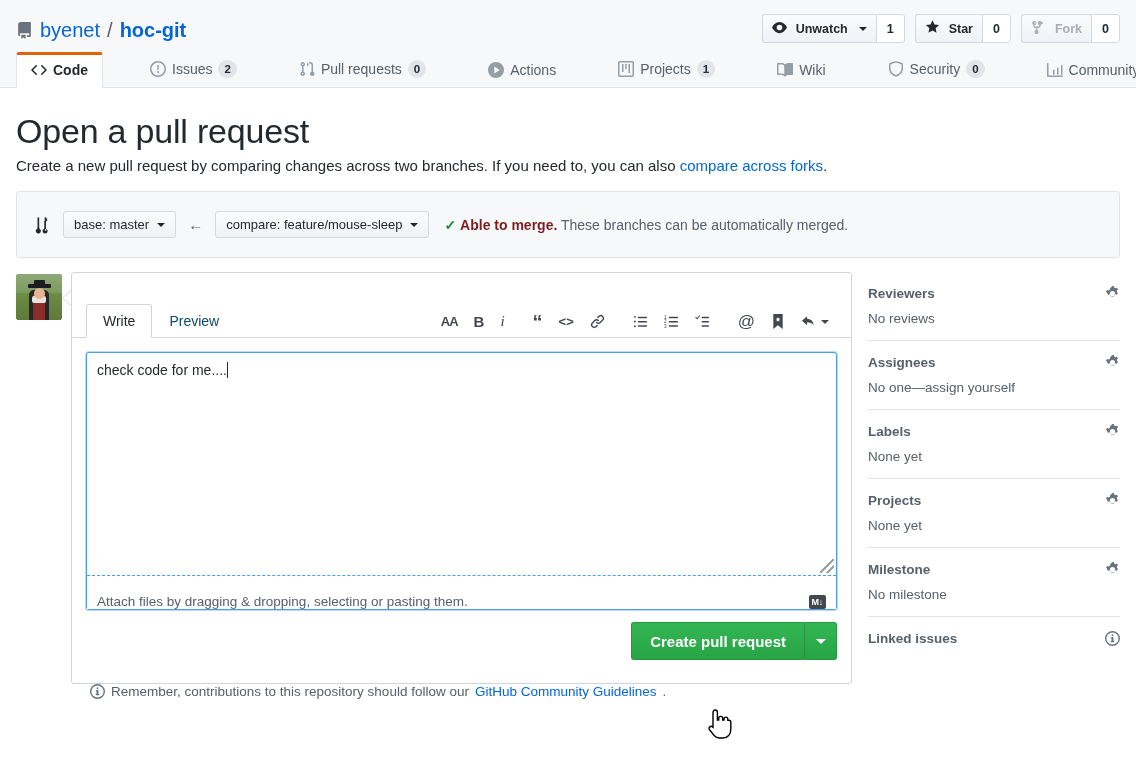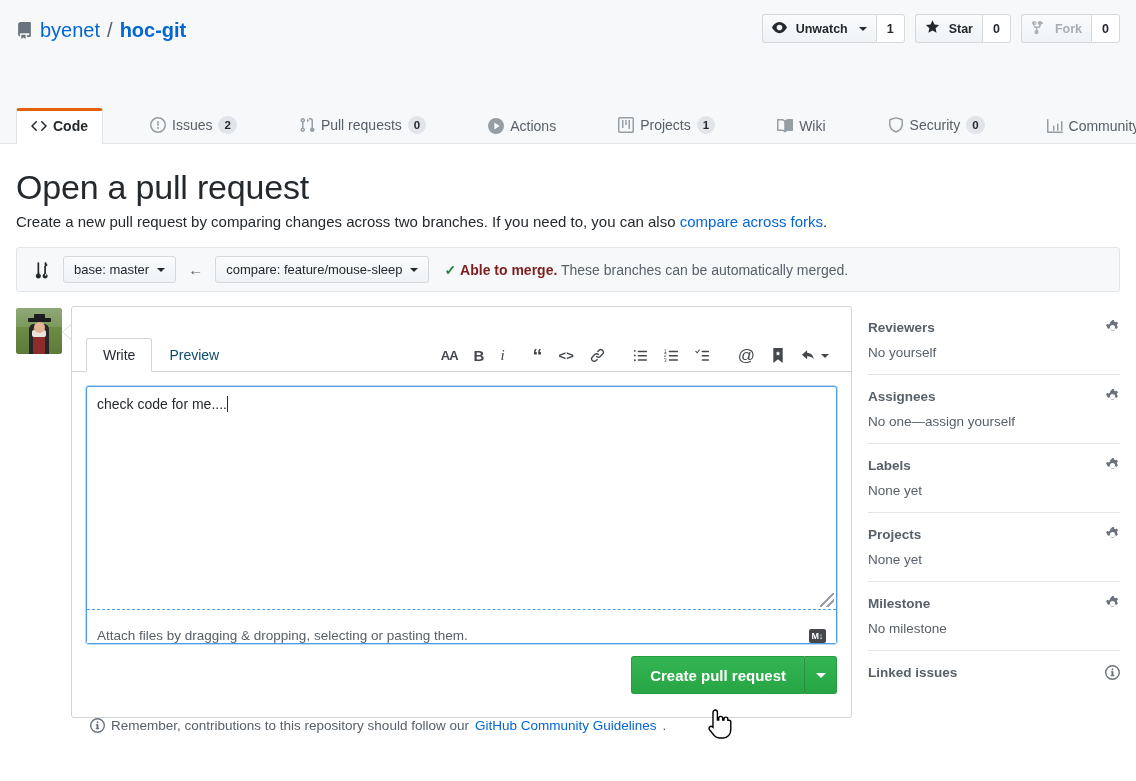--- a/index.html
+++ b/index.html
@@ -12,21 +12,21 @@
     font-size: 14px;
     color: #24292e;
     overflow: hidden;
     position: relative;
   }
 
   
   .repo-header {
     background: #f6f8fa;
     border-bottom: 1px solid #e1e4e8;
-    height: 144px;
+    height: 88px;
     position: relative;
     padding: 0 16px;
   }
   .repo-title {
     display: flex;
     align-items: center;
     gap: 7px;
     padding-top: 18px;
     font-size: 20px;
     line-height: 1.2;
@@ -133,21 +133,21 @@
     letter-spacing: -0.2px;
   }
   .page-sub { font-size: 15px; color: #24292e; margin-bottom: 17px; }
   .page-sub a { color: #0366d6; text-decoration: none; }
 
   
   .compare-bar {
     background: #f6f8fa;
     border: 1px solid #e1e4e8;
     border-radius: 3px;
-    height: 45px;
+    height: 67px;
     display: flex;
     align-items: center;
     padding: 0 16px;
     gap: 12px;
     margin-bottom: 14px;
   }
   .compare-icon { color: #24292e; display: flex; }
   .branch-select {
     display: flex;
     align-items: center;
@@ -680,21 +680,21 @@
 
       <div class="side-sec">
         <div class="side-head">
           <span>Reviewers</span>
           <span class="gear">
             <svg width="15" height="15" viewBox="0 0 16 16" fill="currentColor">
                 <path d="M8 0a8.2 8.2 0 011.2.09c.26.04.46.24.5.5l.19 1.2c.43.16.83.39 1.2.66l1.12-.46c.24-.1.52-.03.69.17.32.38.6.8.82 1.25.12.24.07.52-.12.7l-.9.82c.04.23.06.46.06.7s-.02.47-.06.7l.9.82c.19.18.24.46.12.7a6.5 6.5 0 01-.82 1.25.6.6 0 01-.69.17l-1.12-.46c-.37.27-.77.5-1.2.66l-.19 1.2a.6.6 0 01-.5.5 8.2 8.2 0 01-2.4 0 .6.6 0 01-.5-.5l-.19-1.2a5.3 5.3 0 01-1.2-.66l-1.12.46a.6.6 0 01-.69-.17 6.5 6.5 0 01-.82-1.25.6.6 0 01.12-.7l.9-.82A5.3 5.3 0 012.2 8c0-.24.02-.47.06-.7l-.9-.82a.6.6 0 01-.12-.7c.22-.45.5-.87.82-1.25a.6.6 0 01.69-.17l1.12.46c.37-.27.77-.5 1.2-.66l.19-1.2a.6.6 0 01.5-.5A8.2 8.2 0 018 0zm0 5.25a2.75 2.75 0 100 5.5 2.75 2.75 0 000-5.5z"></path>
               </svg>
           </span>
         </div>
-        <div class="side-val">No yourself</div>
+        <div class="side-val">No reviews</div>
       </div>
 
       <div class="side-sec">
         <div class="side-head">
           <span>Assignees</span>
           <span class="gear">
             <svg width="15" height="15" viewBox="0 0 16 16" fill="currentColor">
                 <path d="M8 0a8.2 8.2 0 011.2.09c.26.04.46.24.5.5l.19 1.2c.43.16.83.39 1.2.66l1.12-.46c.24-.1.52-.03.69.17.32.38.6.8.82 1.25.12.24.07.52-.12.7l-.9.82c.04.23.06.46.06.7s-.02.47-.06.7l.9.82c.19.18.24.46.12.7a6.5 6.5 0 01-.82 1.25.6.6 0 01-.69.17l-1.12-.46c-.37.27-.77.5-1.2.66l-.19 1.2a.6.6 0 01-.5.5 8.2 8.2 0 01-2.4 0 .6.6 0 01-.5-.5l-.19-1.2a5.3 5.3 0 01-1.2-.66l-1.12.46a.6.6 0 01-.69-.17 6.5 6.5 0 01-.82-1.25.6.6 0 01.12-.7l.9-.82A5.3 5.3 0 012.2 8c0-.24.02-.47.06-.7l-.9-.82a.6.6 0 01-.12-.7c.22-.45.5-.87.82-1.25a.6.6 0 01.69-.17l1.12.46c.37-.27.77-.5 1.2-.66l.19-1.2a.6.6 0 01.5-.5A8.2 8.2 0 018 0zm0 5.25a2.75 2.75 0 100 5.5 2.75 2.75 0 000-5.5z"></path>
               </svg>
           </span>

